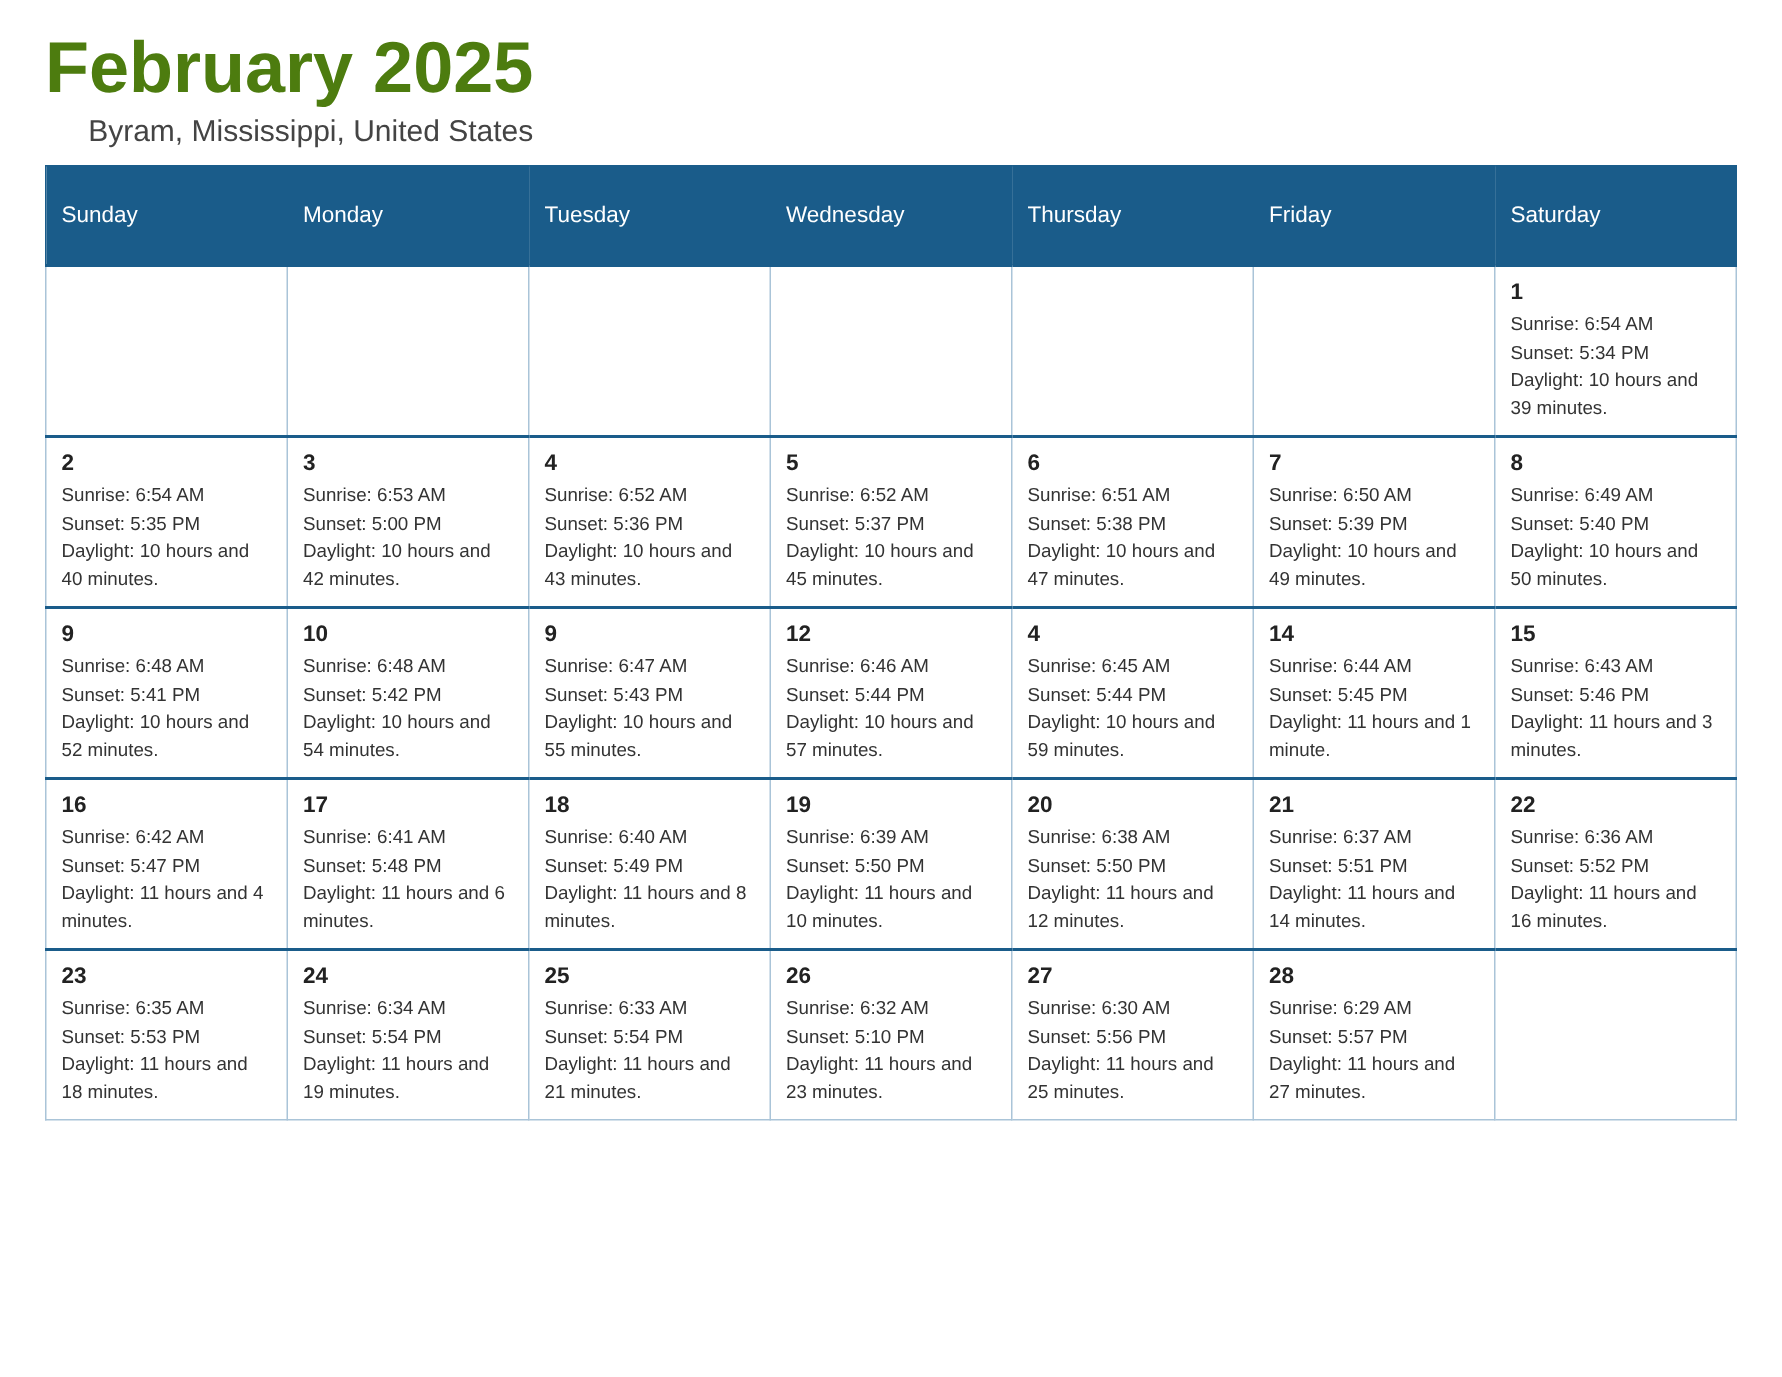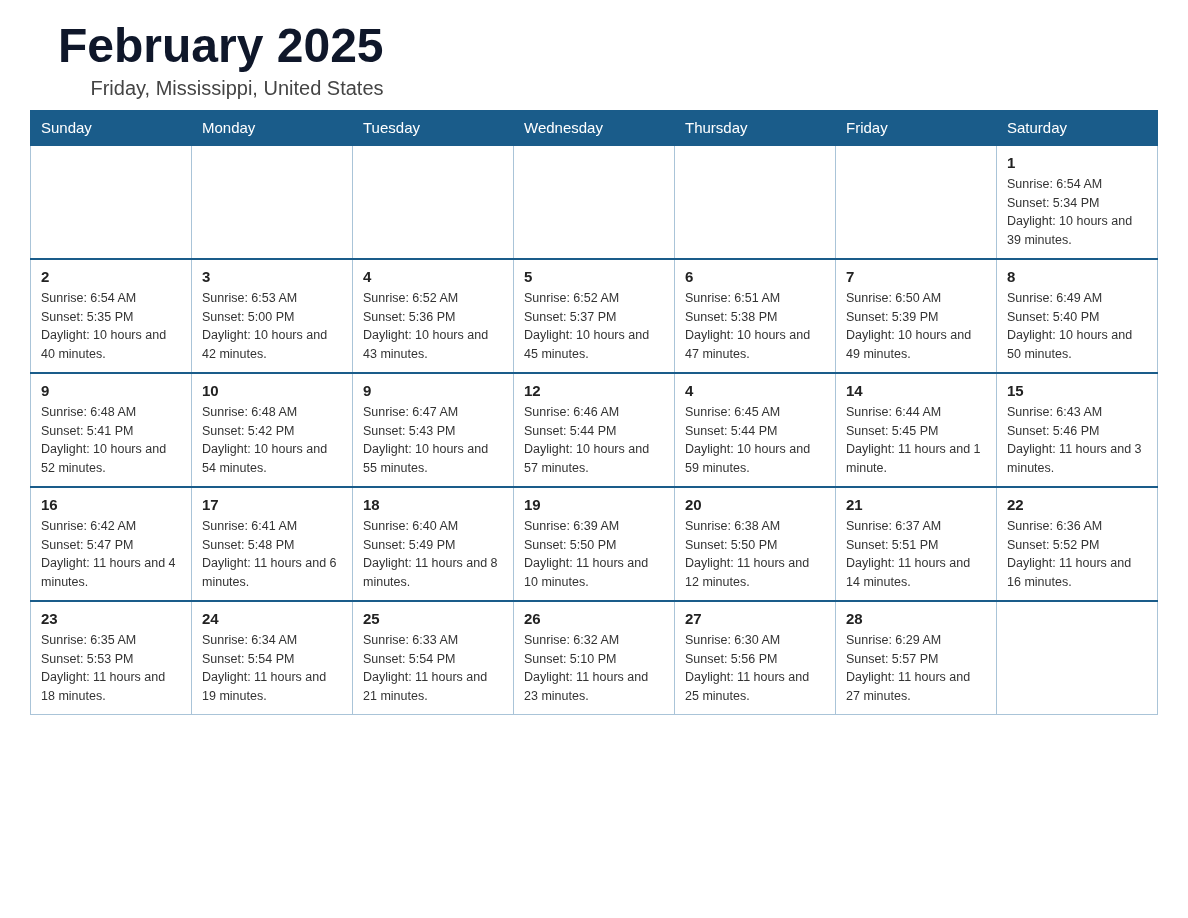--- a/index.html
+++ b/index.html
@@ -20,40 +20,39 @@
       display: flex;
       flex-direction: column;
       align-items: flex-start;
     }
     .title-block {
       text-align: right;
     }
     .month-title {
       font-size: 48px;
       font-weight: bold;
-      color: #0f172a;
+      color: #4d7c0f;
       line-height: 1.1;
-      margin-left: 28px;
     }
     .location {
       font-size: 20px;
       color: #444;
       margin-top: 4px;
     }
     .calendar {
       width: 100%;
       border-collapse: collapse;
       margin-top: 10px;
     }
     .calendar th {
       background-color: #1a5c8a;
       color: #fff;
       font-size: 15px;
       font-weight: normal;
-      padding: 8px 10px;
+      padding: 24px 10px;
       text-align: left;
       border: 1px solid #1a5c8a;
     }
     .calendar td {
       vertical-align: top;
       padding: 8px 10px;
       border: 1px solid #aac4d8;
       width: calc(100% / 7);
       font-size: 13px;
       color: #333;
@@ -93,21 +92,21 @@
       font-weight: bold;
       color: #1a7abf;
     }
   </style>
 </head>
 <body>
 
 <div class="header">
   <div class="title-block">
     <div class="month-title">February 2025</div>
-    <div class="location">Friday, Mississippi, United States</div>
+    <div class="location">Byram, Mississippi, United States</div>
   </div>
 </div>
 
 <table class="calendar">
   <thead>
     <tr>
     <th>Sunday</th>
         <th>Monday</th>
         <th>Tuesday</th>
         <th>Wednesday</th>

